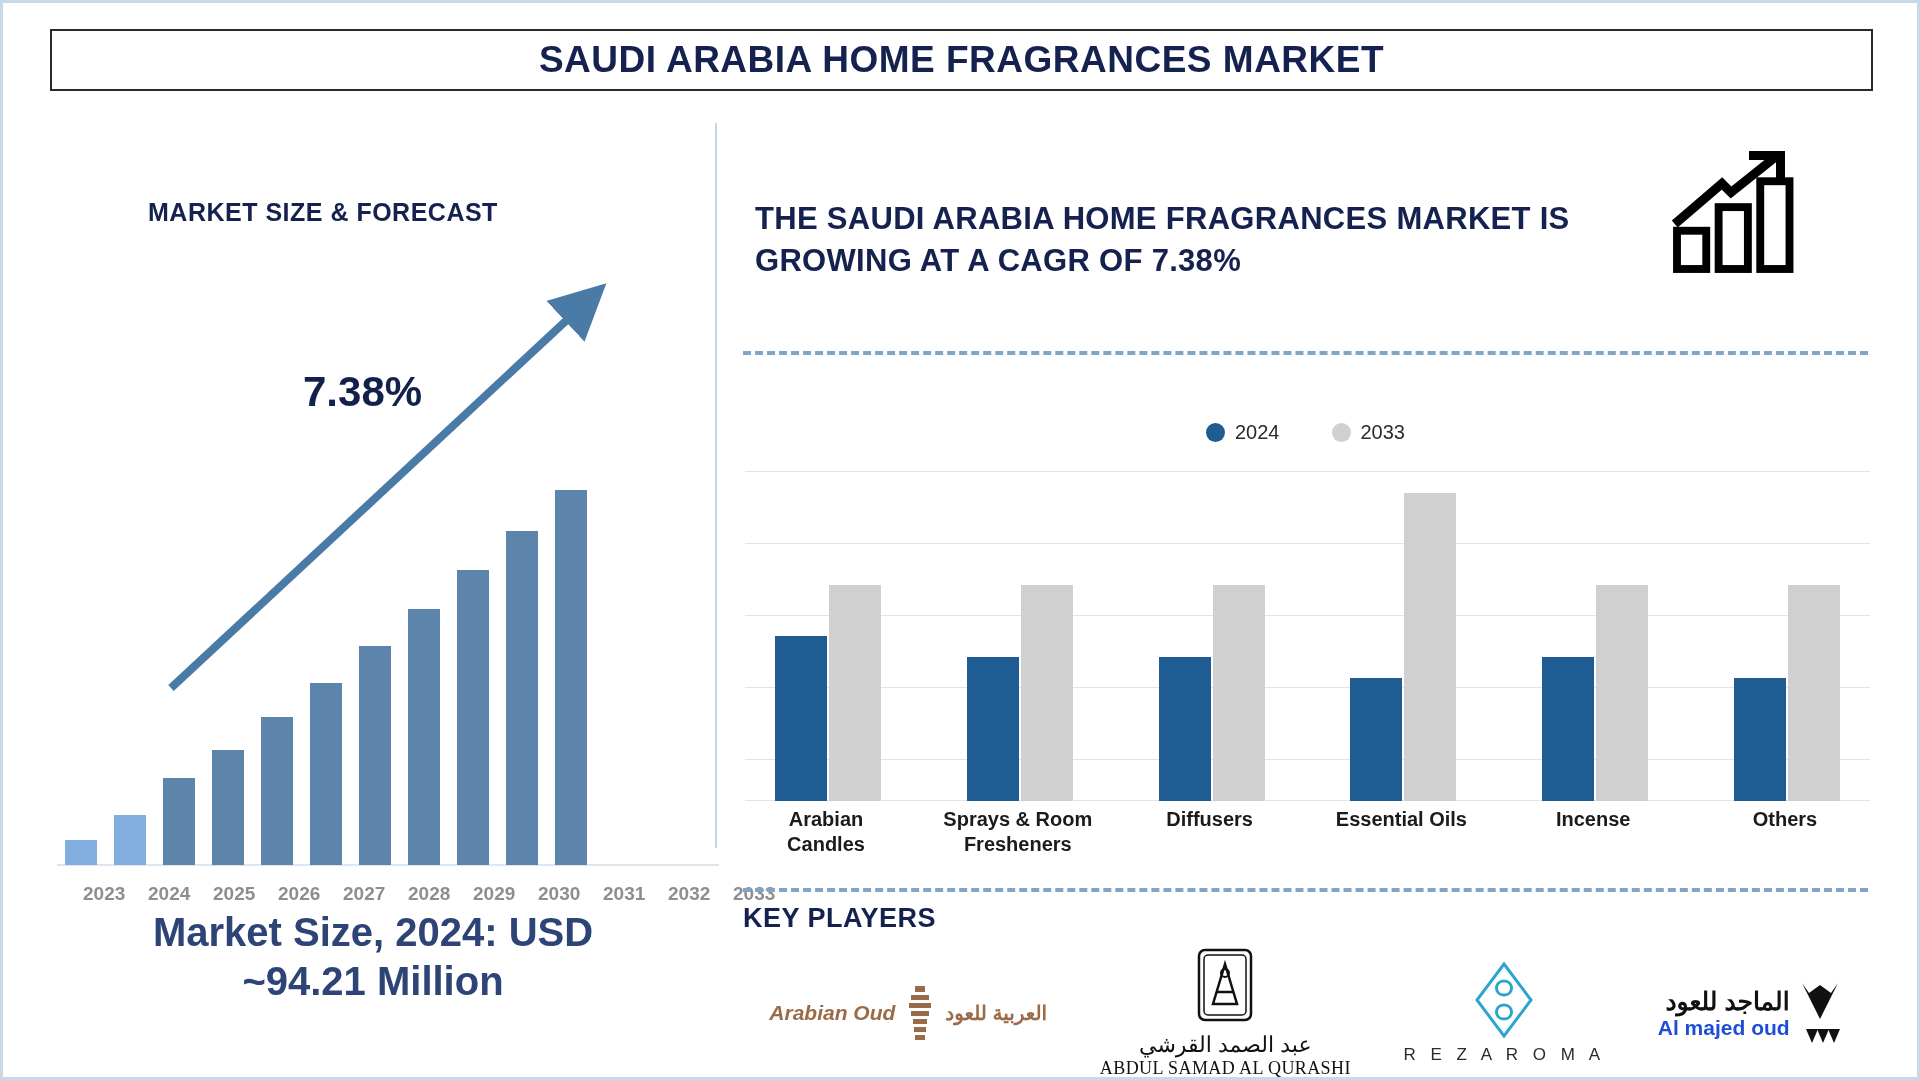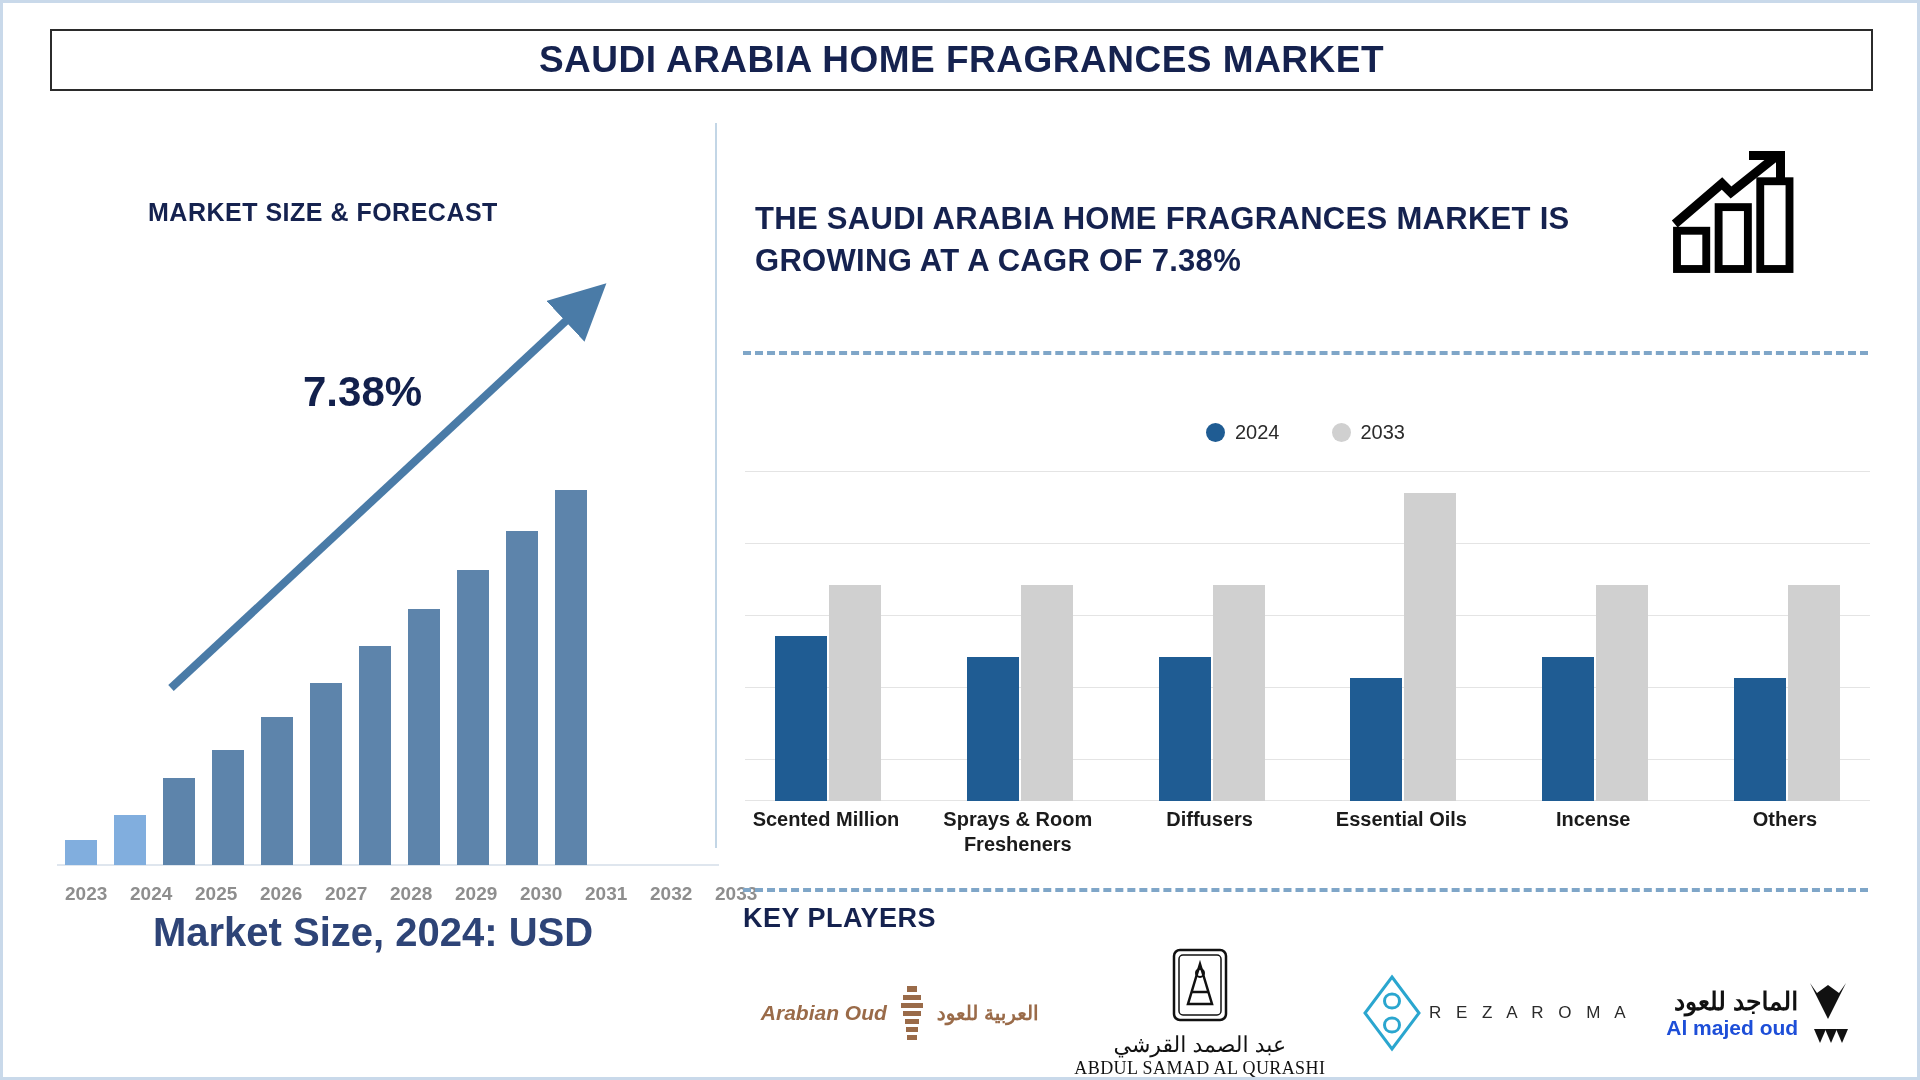--- a/index.html
+++ b/index.html
@@ -111,21 +111,21 @@
     position: absolute;
     left: 14px;
     bottom: 57px;
     width: 662px;
     height: 2px;
     background: #dfe6ee;
   }
 
   #left-years {
     position: absolute;
-    left: 0;
+    left: 18px;
     bottom: 18px;
     width: 690px;
     display: flex;
     justify-content: flex-start;
     gap: 33px;
     padding-left: 22px;
   }
   .lyear {
     width: 32px;
     text-align: center;
@@ -342,21 +342,21 @@
   .asq-ar { font-size: 22px; color: #111; white-space: nowrap; direction: rtl; }
   .asq-en {
     font-size: 18px;
     color: #111;
     letter-spacing: 0.4px;
     white-space: nowrap;
     font-family: "Liberation Serif", serif;
   }
 
   
-  .logo-rezaroma { gap: 6px; }
+  .logo-rezaroma { flex-direction: column; gap: 6px; }
   .rz-name {
     font-size: 17px;
     color: #2b2b2b;
     letter-spacing: 5px;
     white-space: nowrap;
   }
 
   
   .logo-almajed { flex-direction: row; gap: 8px; align-items: center; }
   .am-text { display: flex; flex-direction: column; align-items: flex-end; }
@@ -412,20 +412,21 @@
         <div class="lyear">2029</div>
         <div class="lyear">2030</div>
         <div class="lyear">2031</div>
         <div class="lyear">2032</div>
         <div class="lyear">2033</div>
       </div>
     </div>
 
     <div id="market-size">
       <div>Market Size, 2024: USD</div>
+      <div>~94.21 Million</div>
     </div>
   </div>
 
   <div id="v-divider"></div>
 
   <div id="right-panel">
 
     <div id="cagr-headline">THE SAUDI ARABIA HOME FRAGRANCES MARKET IS GROWING AT A CAGR OF 7.38%</div>
 
     <svg id="growth-icon" viewBox="0 0 120 120">
@@ -480,21 +481,21 @@
           <div class="pbar y2033" style="height:216px"></div>
         </div>
         <div class="group">
           <div class="pbar y2024" style="height:123px"></div>
           <div class="pbar y2033" style="height:216px"></div>
         </div>
       </div>
     </div>
 
     <div id="product-labels">
-      <div class="plabel">Scented Million</div>
+      <div class="plabel">Arabian Candles</div>
       <div class="plabel">Sprays &amp; Room Fresheners</div>
       <div class="plabel">Diffusers</div>
       <div class="plabel">Essential Oils</div>
       <div class="plabel">Incense</div>
       <div class="plabel">Others</div>
     </div>
 
     <div id="dash-2"></div>
 
     <div id="key-players-heading">KEY PLAYERS</div>

